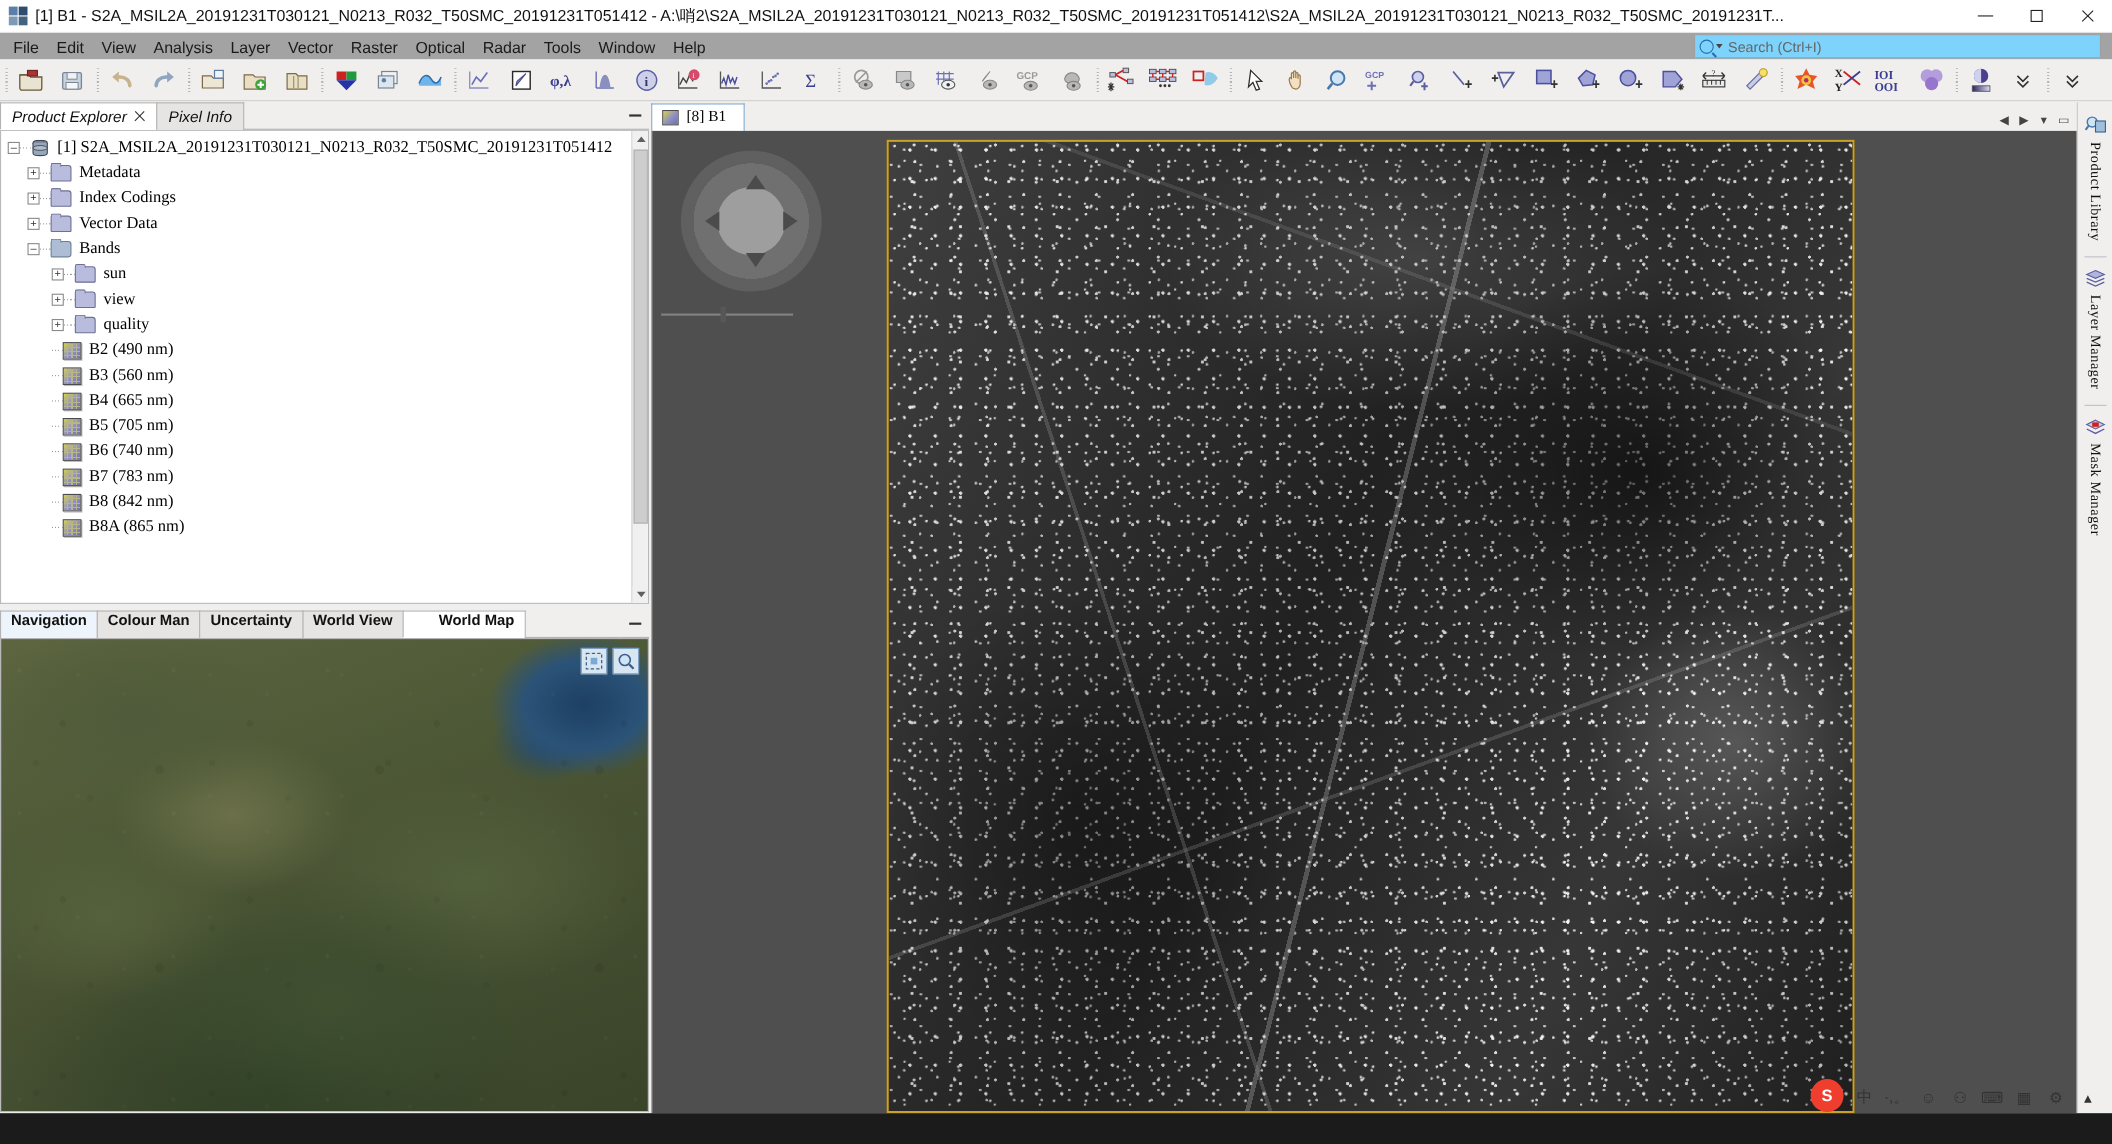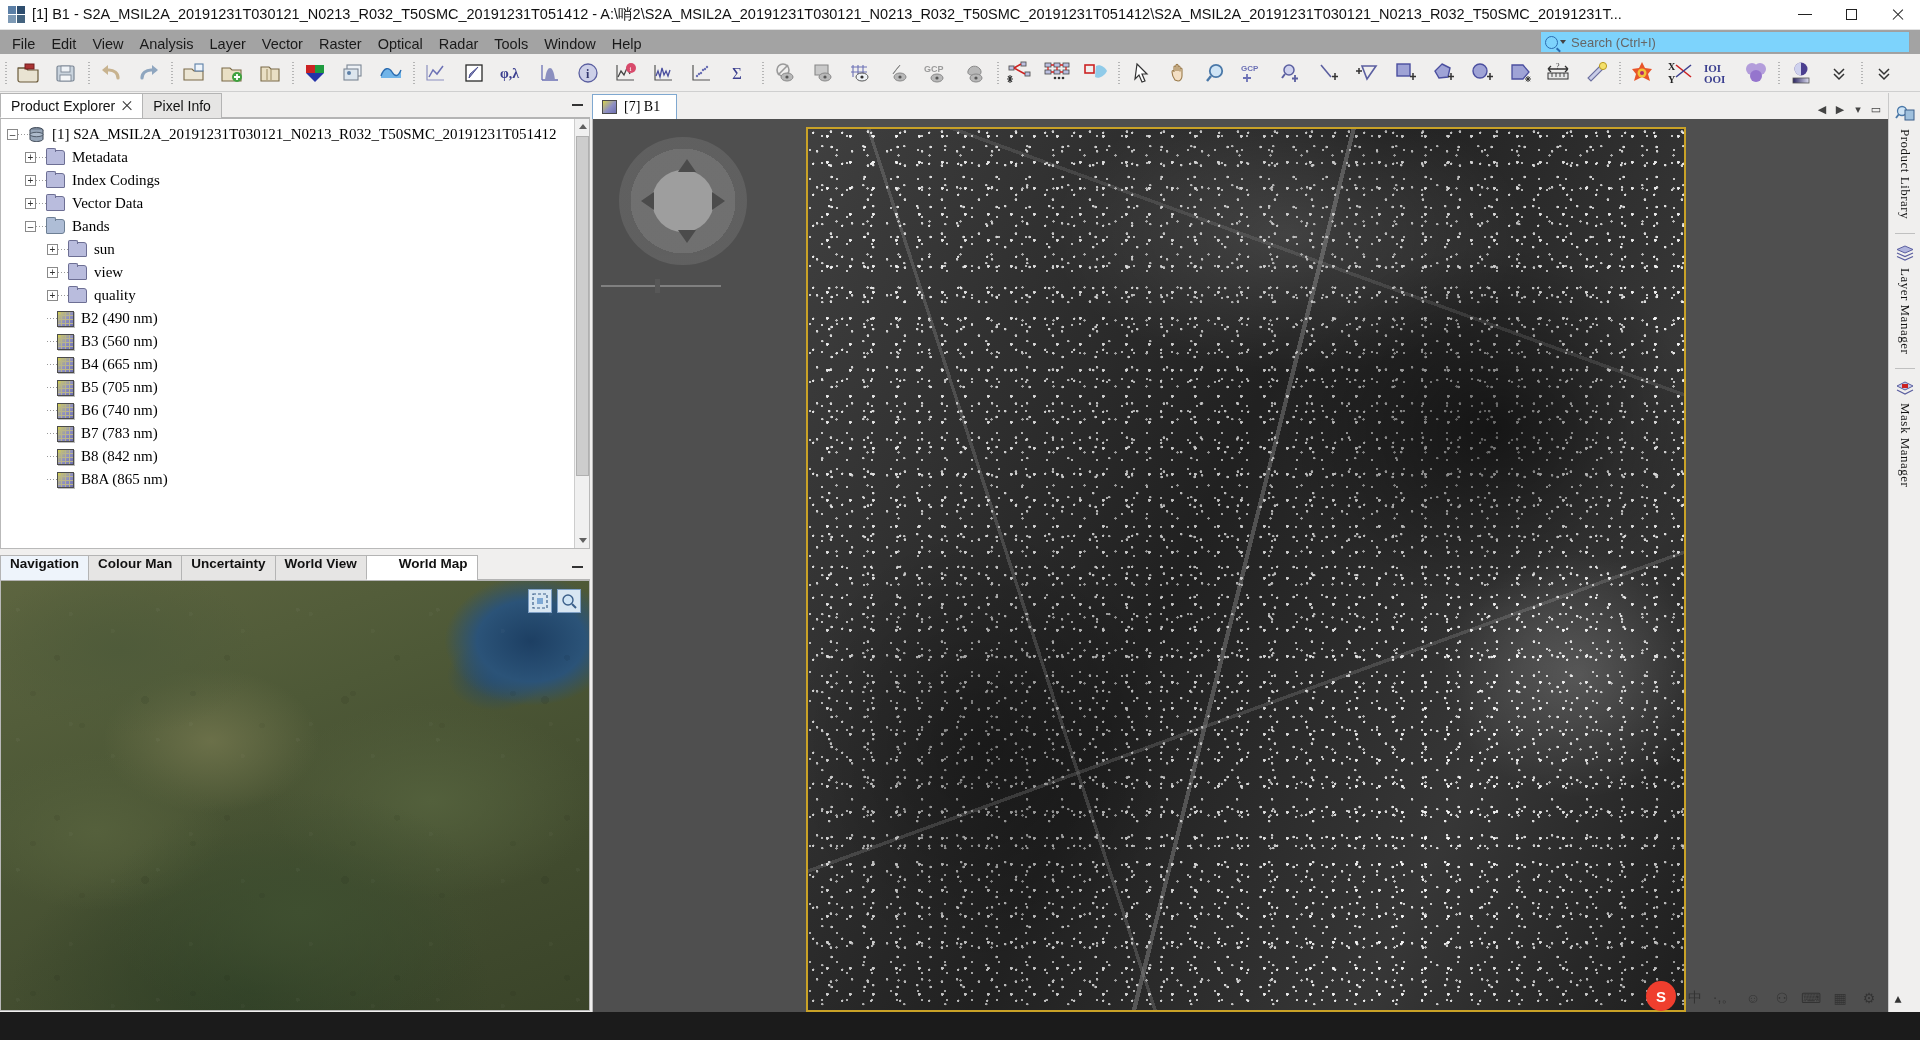--- a/index.html
+++ b/index.html
@@ -86,21 +86,21 @@
   .leftpanel {
     position:absolute; left:0; top:93px; width:590px; height:947px; background:#f0efee;
   }
   .tabrow {
     height:26px; display:flex; align-items:flex-end; background:#f0efee;
     border-bottom:1px solid #b4b4b4; position:relative;
   }
   .ptab {
     height:25px; display:flex; align-items:center; gap:6px; padding:0 10px;
     font-size:14px; color:#111; background:#e6e5e4;
-    border:1px solid #b4b4b4; border-bottom:none; margin-right:-1px;
+    border:1px solid #b4b4b4; border-bottom:none; margin-right:-1px;font-style:italic;
   }
   .ptab.active { background:#fff; border-bottom:1px solid #fff; }
   .ptab .xmark { position:relative; width:11px;height:11px; }
   .ptab .xmark:before,.ptab .xmark:after{
     content:"";position:absolute;left:0;top:5px;width:12px;height:1.4px;background:#333;
   }
   .ptab .xmark:before{transform:rotate(45deg);}
   .ptab .xmark:after{transform:rotate(-45deg);}
   .tabrow-fill { flex:1 1 auto; height:25px; border-bottom:1px solid #b4b4b4; }
   .tabrow-min {
@@ -951,21 +951,21 @@
         </div>
       </div>
 
     </div>
   </div>
 
   <div class="imagearea">
     <div class="iv-tabrow">
       <div class="ivtab">
         <span class="mini-band"></span>
-        <span>[7] B1</span>
+        <span>[8] B1</span>
         <span class="xmark"></span>
       </div>
       <div class="iv-navbtns">
         <div class="iv-nb">◀</div>
         <div class="iv-nb">▶</div>
         <div class="iv-nb">▾</div>
         <div class="iv-nb">▭</div>
       </div>
     </div>
 

